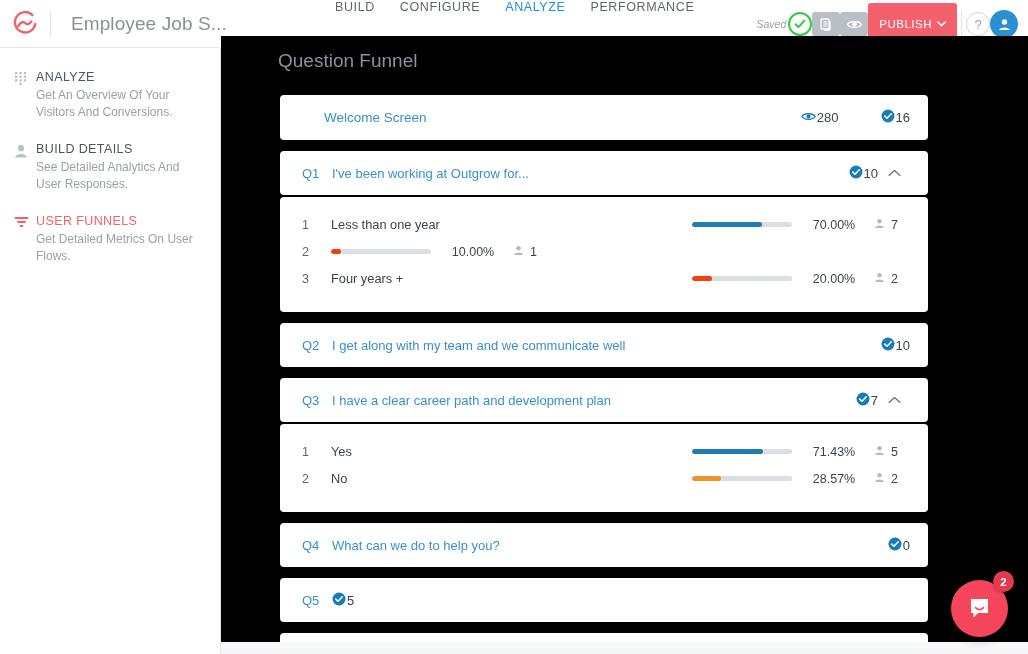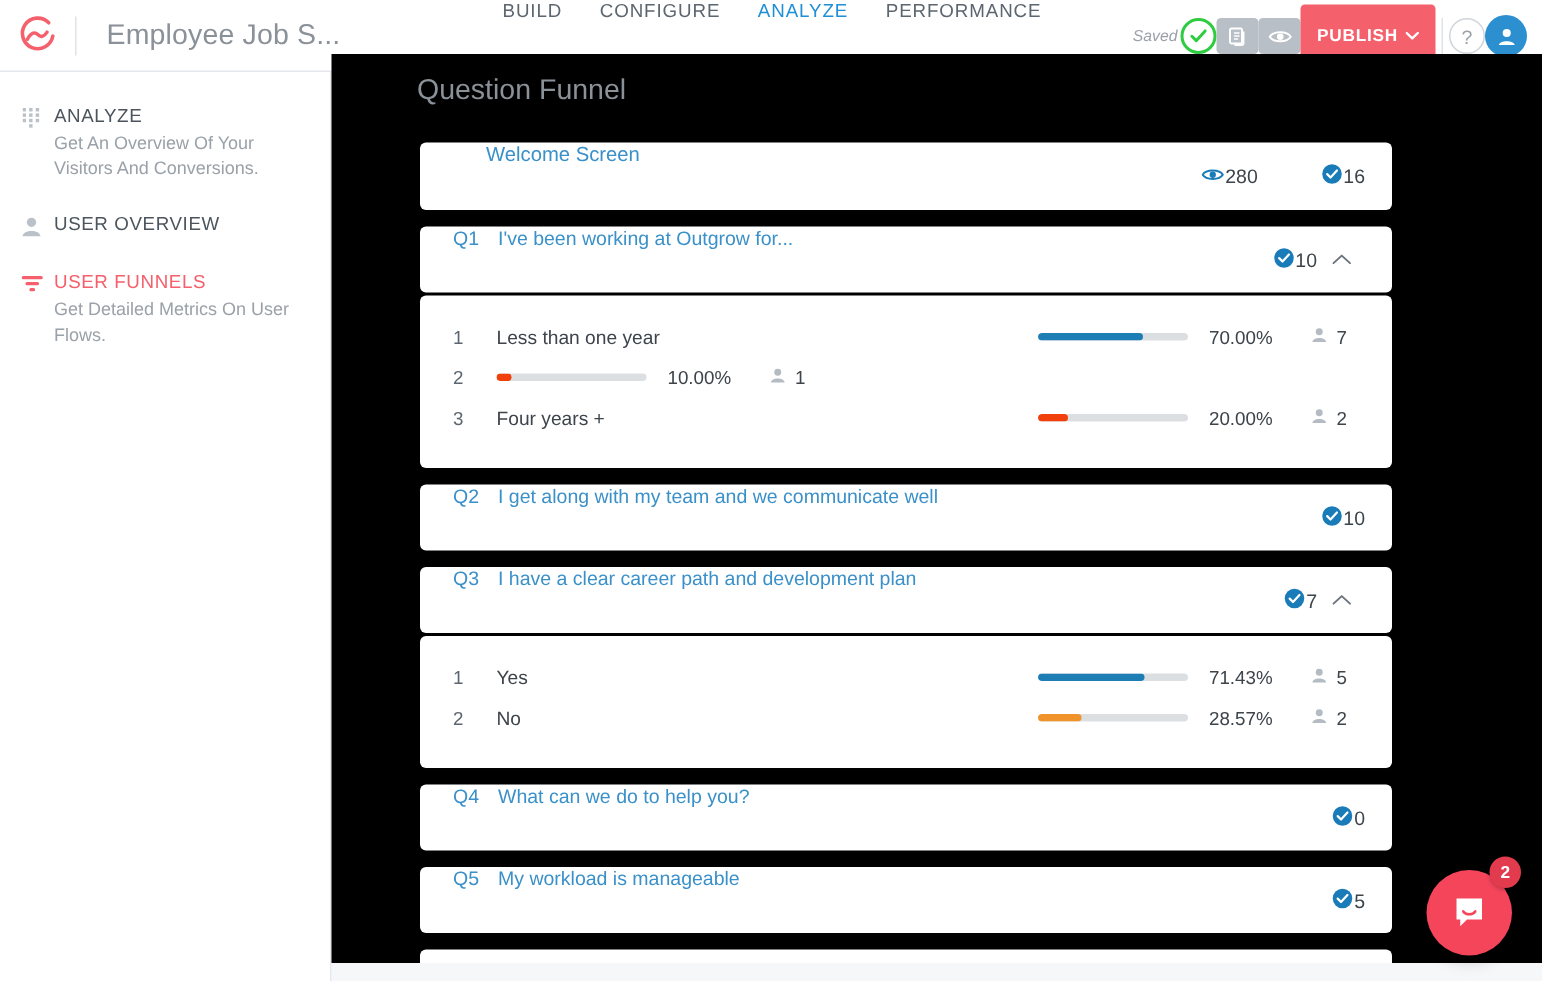--- a/index.html
+++ b/index.html
@@ -53,21 +53,21 @@
     border: 2px solid #2ecc40; display: flex;
     align-items: center; justify-content: center;
   }
   .icon-btn {
     width: 28px; height: 24px; background: #b8bfc6; border-radius: 3px;
     display: flex; align-items: center; justify-content: center;
     cursor: pointer;
   }
   .publish-btn {
     height: 43px; background: #f4606b; border-radius: 3px;
-    color: #fff; font-size: 11.5px; font-weight: 700;
+    color: #fff; font-size: 11.5px; font-weight: 400;
     letter-spacing: .5px; padding: 0 11px;
     display: flex; align-items: center; gap: 5px; cursor: pointer;
   }
   .vsep { width: 1px; height: 24px; background: #dfe3e7; margin: 0 4px; }
   .help-btn {
     width: 24px; height: 24px; border-radius: 50%;
     border: 1px solid #d0d5da; color: #9aa1a8; font-size: 13px;
     display: flex; align-items: center; justify-content: center;
     cursor: pointer;
   }
@@ -115,21 +115,21 @@
     margin: 14px 0 0 57px;
   }
   .cards { margin: 23px 0 0 59px; width: 648px; }
 
   .card {
     background: #ffffff; border-radius: 4px;
     box-shadow: 0 1px 3px rgba(20,40,60,.08);
     margin-bottom: 11px;
   }
   .q-row {
-    height: 44px; display: flex; 
+    height: 44px; display: flex; align-items: center;
     padding: 0 18px 0 22px; cursor: pointer;
   }
   .q-row.welcome { height: 45px; }
   .q-num {
     font-size: 13px; color: #3a90c9; width: 30px; min-width: 30px;
   }
   .q-text {
     font-size: 13px; color: #3a90c9; flex: 1;
     white-space: nowrap; overflow: hidden; text-overflow: ellipsis;
   }
@@ -164,21 +164,21 @@
   }
   .ans-label {
     flex: 1; font-size: 12.8px; color: #3d444b;
   }
   .bar-track {
     width: 100px; height: 5px; background: #dcdfe2;
     border-radius: 2.5px; margin-right: 14px; overflow: hidden;
   }
   .bar-fill { height: 5px; border-radius: 2.5px; }
   .pct {
-    width: 56px; text-align: left; font-size: 12.5px;
+    width: 56px; text-align: center; font-size: 12.5px;
     color: #3d444b; margin-right: 12px;
   }
   .resp {
     display: flex; align-items: center; gap: 6px;
     width: 36px; font-size: 12.5px; color: #3d444b;
   }
 
   
   .chat {
     position: absolute; right: 20px; bottom: 17px;
@@ -280,21 +280,22 @@
   </div>
 
   <div class="side-item">
     <div class="side-ico">
       <svg width="14" height="15" viewBox="0 0 14 15">
         <circle cx="7" cy="4.2" r="3.1" fill="#bac1c8"></circle>
         <path d="M1 13.5 C1.6 8.8 12.4 8.8 13 13.5 Z" fill="#bac1c8"></path>
       </svg>
     </div>
     <div class="side-text">
-      <div class="side-title">USER OVERVIEW</div>
+      <div class="side-title">BUILD DETAILS</div>
+      <div class="side-desc">See Detailed Analytics And User Responses.</div>
     </div>
   </div>
 
   <div class="side-item">
     <div class="side-ico">
       <svg width="15" height="13" viewBox="0 0 15 13">
         <g fill="#f4606b">
           <rect x="0.5" y="1" width="14" height="2.1" rx="1"></rect>
           <rect x="3" y="5" width="9" height="2.1" rx="1"></rect>
           <rect x="5.6" y="9" width="3.8" height="2.1" rx="1"></rect>
@@ -501,21 +502,20 @@
           </span>
           <span>0</span>
         </div>
         <div class="chev-spacer"></div>
       </div>
     </div>
 
     <div class="card">
       <div class="q-row">
         <div class="q-num">Q5</div>
-        <div class="q-text">My workload is manageable</div>
         <div class="metric">
           <span>
             <svg width="14" height="14" viewBox="0 0 14 14">
               <circle cx="7" cy="7" r="6.5" fill="#1a7bb9"></circle>
               <path d="M3.8 7.1 L6 9.3 L10.3 4.7" fill="none" stroke="#ffffff" stroke-width="1.5" stroke-linecap="round" stroke-linejoin="round"></path>
             </svg>
           </span>
           <span>5</span>
         </div>
         <div class="chev-spacer"></div>

